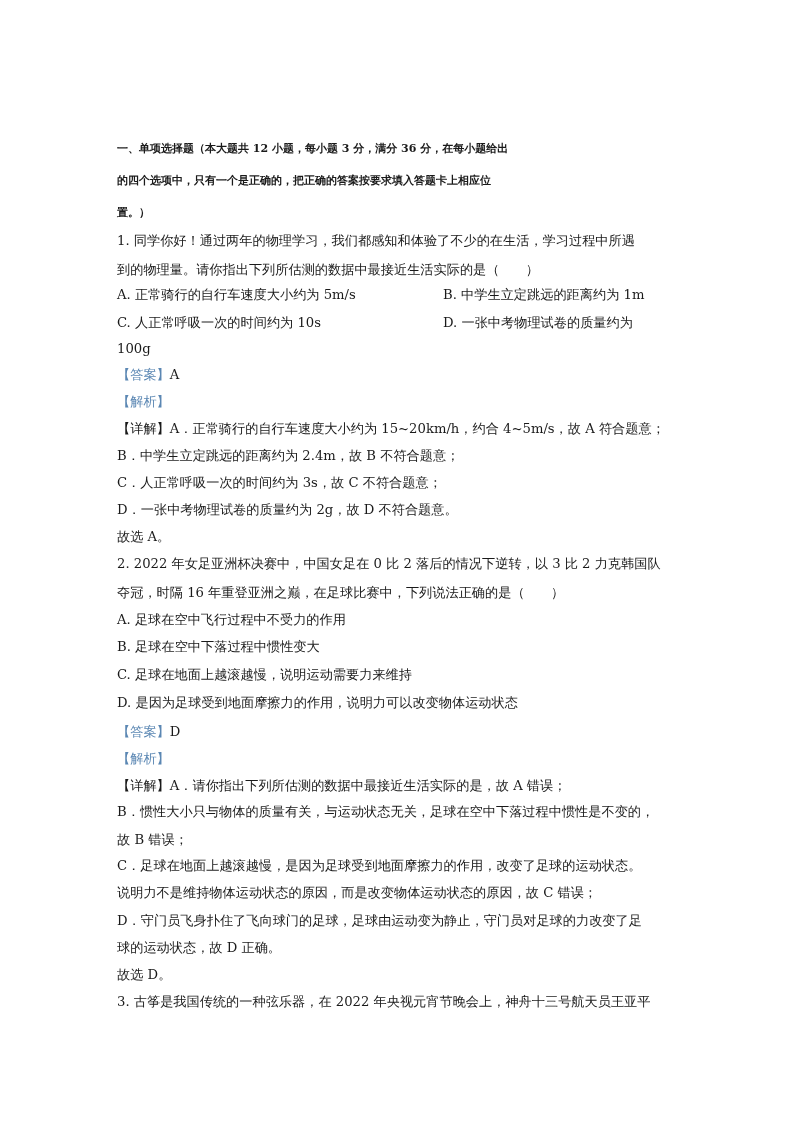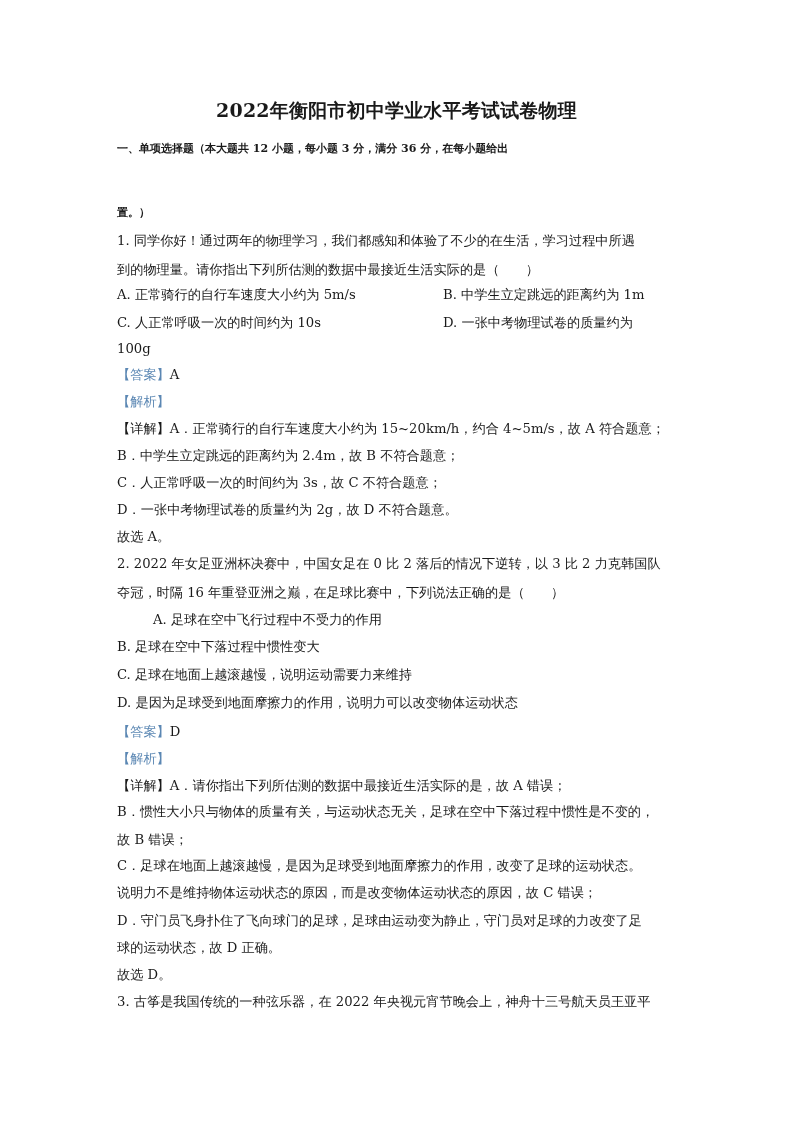--- a/index.html
+++ b/index.html
@@ -15,23 +15,23 @@
     .opt-right { left: 443px; }
     .footer { position: absolute; left: 0; width: 793px; top: 1063px; text-align: center;
               font-family: "DejaVu Sans", "Liberation Sans", sans-serif; font-size: 13.5px;
               color: #555555; line-height: 18px; }
   </style>
 </head>
 <body>
 
 <div class="page">
 
-  <div class="title">2022年衡阳市初中学业水平考试试卷物理</div>
 
   <div class="line section" style="top:139px;">一、单项选择题（本大题共 12 小题，每小题 3 分，满分 36 分，在每小题给出</div>
+  <div class="line section" style="top:171px;">的四个选项中，只有一个是正确的，把正确的答案按要求填入答题卡上相应位</div>
   <div class="line section" style="top:203px;">置。）</div>
 
   <div>
     <div class="line" style="top:232px;">1. 同学你好！通过两年的物理学习，我们都感知和体验了不少的在生活，学习过程中所遇</div>
     <div class="line" style="top:261px;">到的物理量。请你指出下列所估测的数据中最接近生活实际的是（　　）</div>
     <div class="line" style="top:286px;">A.  正常骑行的自行车速度大小约为 5m/s</div>
     <div class="line opt-right" style="top:286px;">B.  中学生立定跳远的距离约为 1m</div>
     <div class="line" style="top:314px;">C.  人正常呼吸一次的时间约为 10s</div>
     <div class="line opt-right" style="top:314px;">D.  一张中考物理试卷的质量约为</div>
     <div class="line" style="top:340px;">100g</div>
@@ -47,21 +47,21 @@
     </div>
     <div class="line" style="top:447px;">B．中学生立定跳远的距离约为 2.4m，故 B 不符合题意；</div>
     <div class="line" style="top:474px;">C．人正常呼吸一次的时间约为 3s，故 C 不符合题意；</div>
     <div class="line" style="top:501px;">D．一张中考物理试卷的质量约为 2g，故 D 不符合题意。</div>
     <div class="line" style="top:528px;">故选 A。</div>
   </div>
 
   <div>
     <div class="line" style="top:555px;">2. 2022 年女足亚洲杯决赛中，中国女足在 0 比 2 落后的情况下逆转，以 3 比 2 力克韩国队</div>
     <div class="line" style="top:584px;">夺冠，时隔 16 年重登亚洲之巅，在足球比赛中，下列说法正确的是（　　）</div>
-    <div class="line" style="top:611px;margin-left:36px;">A.  足球在空中飞行过程中不受力的作用</div>
+    <div class="line" style="top:611px;">A.  足球在空中飞行过程中不受力的作用</div>
     <div class="line" style="top:638px;">B.  足球在空中下落过程中惯性变大</div>
     <div class="line" style="top:666px;">C.  足球在地面上越滚越慢，说明运动需要力来维持</div>
     <div class="line" style="top:694px;">D.  是因为足球受到地面摩擦力的作用，说明力可以改变物体运动状态</div>
 
     <div class="line" style="top:723px;">
       <span class="tag">【答案】</span><span>D</span>
     </div>
     <div class="line" style="top:750px;">
       <span class="tag">【解析】</span>
     </div>

